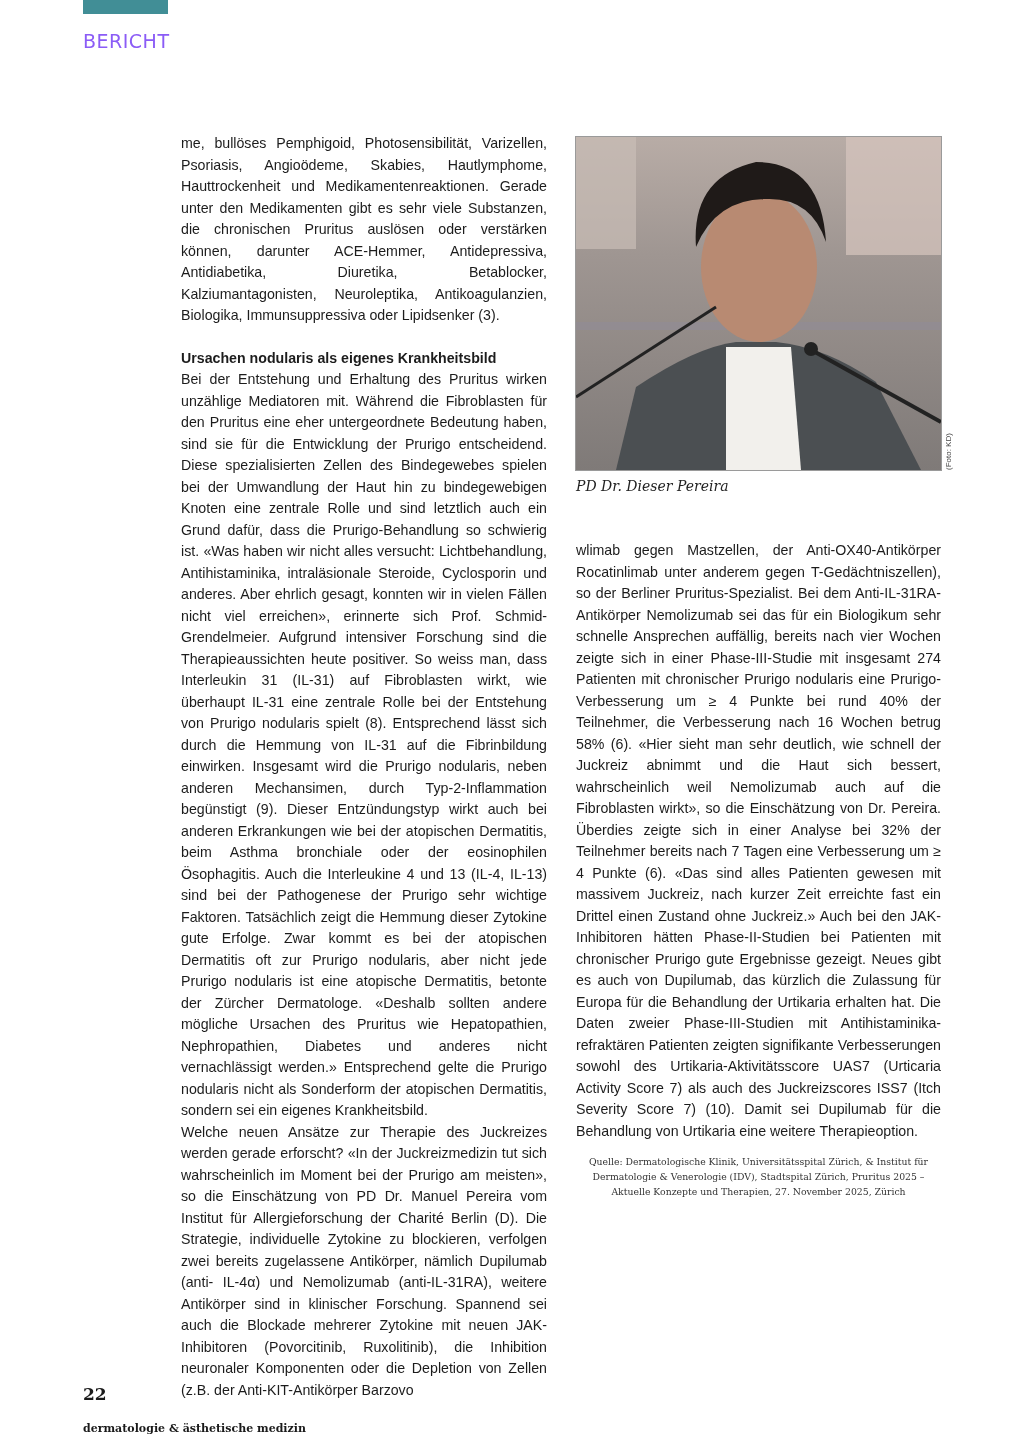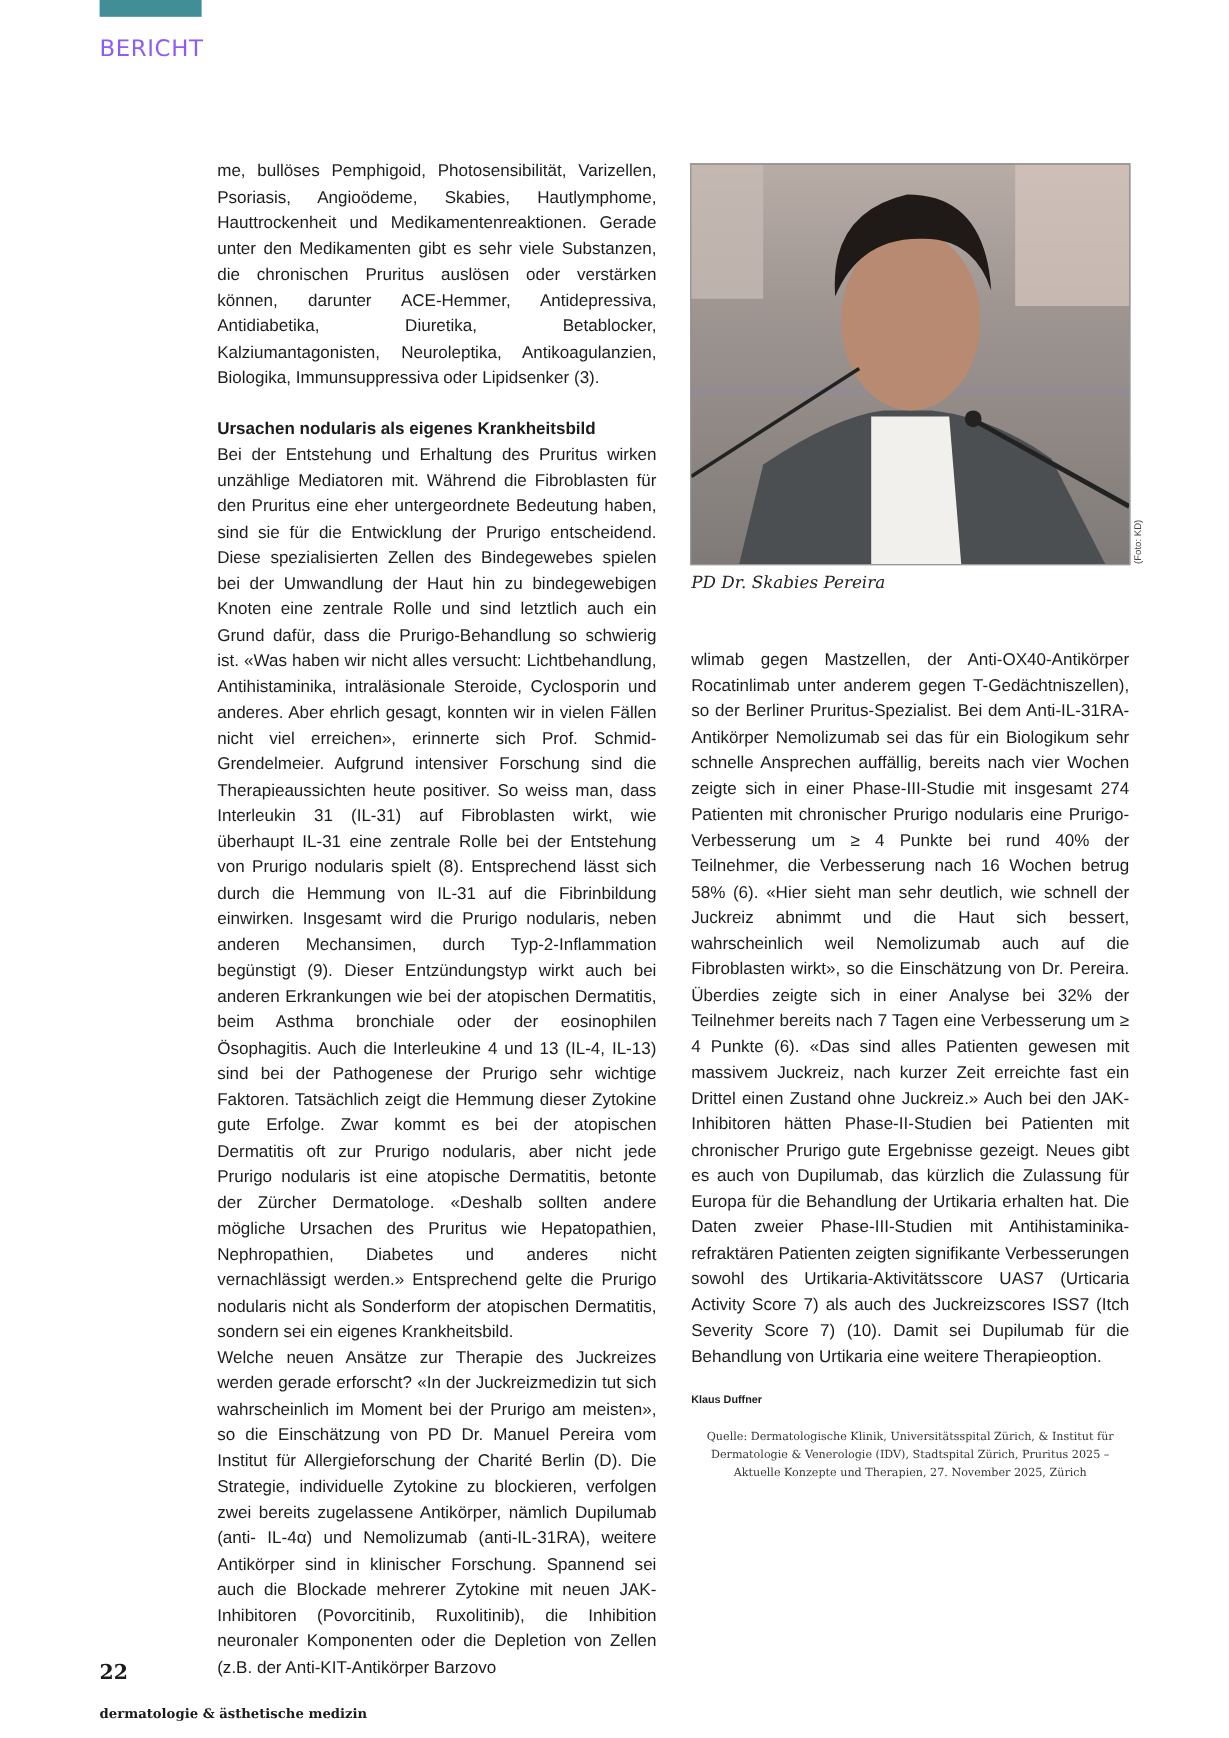--- a/index.html
+++ b/index.html
@@ -53,25 +53,24 @@
     <path d="M40 333 L60 250 Q120 210 160 205 L200 205 Q250 210 300 245 L345 333 Z" fill="#4b4f52"></path>
     <path d="M150 210 L215 210 L225 333 L150 333 Z" fill="#f2f0ec"></path>
     <ellipse cx="183" cy="130" rx="58" ry="75" fill="#b88a72"></ellipse>
     <path d="M120 110 Q115 40 180 25 Q245 25 250 105 Q235 60 190 62 Q140 62 120 110 Z" fill="#1f1a18"></path>
     <path d="M0 260 L140 170" stroke="#222" stroke-width="3"></path>
     <path d="M230 210 L365 285" stroke="#222" stroke-width="4"></path>
     <circle cx="235" cy="212" r="7" fill="#222"></circle>
   </svg>
 </div>
 <div class="credit">(Foto: KD)</div>
-<div class="caption">PD Dr. Skabies Pereira</div>
+<div class="caption">PD Dr. Dieser Pereira</div>
 
 <div class="col col-right">
   <p>wlimab gegen Mastzellen, der Anti-OX40-Antikörper Rocatinlimab unter anderem gegen T-Gedächtniszellen), so der Berliner Pruritus-Spezialist. Bei dem Anti-IL-31RA-Antikörper Nemolizumab sei das für ein Biologikum sehr schnelle Ansprechen auffällig, bereits nach vier Wochen zeigte sich in einer Phase-III-Studie mit insgesamt 274 Patienten mit chronischer Prurigo nodularis eine Prurigo-Verbesserung um ≥ 4 Punkte bei rund 40% der Teilnehmer, die Verbesserung nach 16 Wochen betrug 58% (6). «Hier sieht man sehr deutlich, wie schnell der Juckreiz abnimmt und die Haut sich bessert, wahrscheinlich weil Nemolizumab auch auf die Fibroblasten wirkt», so die Einschätzung von Dr. Pereira. Überdies zeigte sich in einer Analyse bei 32% der Teilnehmer bereits nach 7 Tagen eine Verbesserung um ≥ 4 Punkte (6). «Das sind alles Patienten gewesen mit massivem Juckreiz, nach kurzer Zeit erreichte fast ein Drittel einen Zustand ohne Juckreiz.» Auch bei den JAK-Inhibitoren hätten Phase-II-Studien bei Patienten mit chronischer Prurigo gute Ergebnisse gezeigt. Neues gibt es auch von Dupilumab, das kürzlich die Zulassung für Europa für die Behandlung der Urtikaria erhalten hat. Die Daten zweier Phase-III-Studien mit Antihistaminika-refraktären Patienten zeigten signifikante Verbesserungen sowohl des Urtikaria-Aktivitätsscore UAS7 (Urticaria Activity Score 7) als auch des Juckreizscores ISS7 (Itch Severity Score 7) (10). Damit sei Dupilumab für die Behandlung von Urtikaria eine weitere Therapieoption.</p>
-  <p class="author">Klaus Duffner</p>
   <p class="source">Quelle: Dermatologische Klinik, Universitätsspital Zürich, &amp; Institut für Dermatologie &amp; Venerologie (IDV), Stadtspital Zürich, Pruritus 2025 – Aktuelle Konzepte und Therapien, 27.  November 2025, Zürich</p>
 </div>
 
 <div class="footer">
   <span class="page-num">22</span>
   <span class="journal">dermatologie &amp; ästhetische medizin</span>
   <span class="issue">1 | 2026</span>
 </div>
 
 </body></html>

